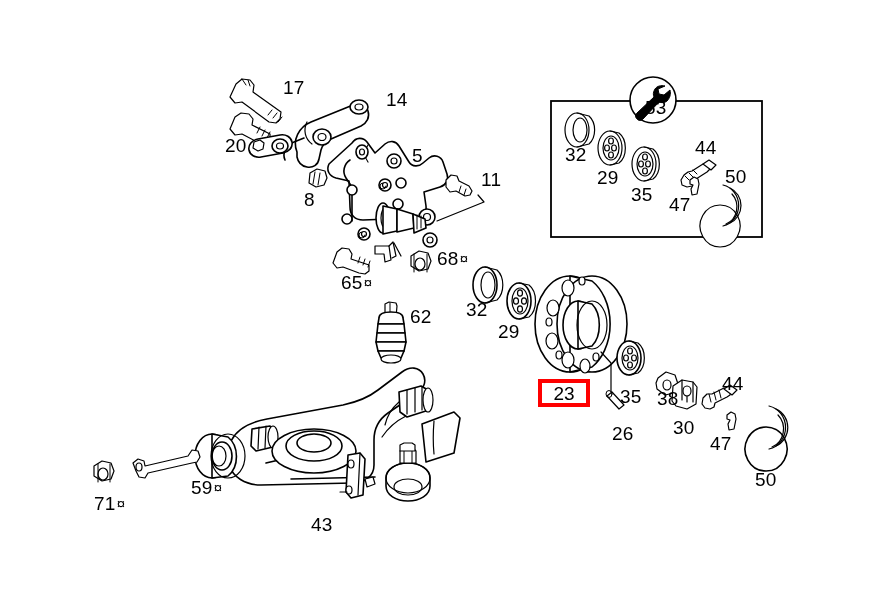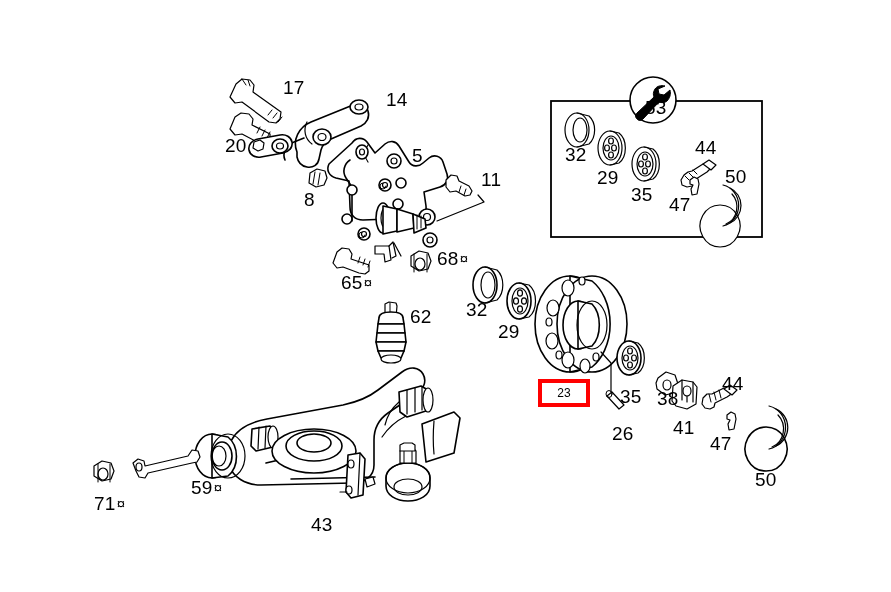--- a/index.html
+++ b/index.html
@@ -53,21 +53,21 @@
     position: absolute;
     border: 4px solid #ff0000;
     background: #ffffff;
     box-sizing: border-box;
     display: flex;
     align-items: center;
     justify-content: center;
   }
   .hl-box .lbl-inner {
     font-family: "Liberation Sans", sans-serif;
-    font-size: 12px;
+    font-size: 19px;
     color: #000000;
     line-height: 1;
   }
 </style>
 </head>
 <body>
 
 <div id="diagram-root">
 
   <svg class="canvas" viewBox="0 0 891 592">
@@ -383,21 +383,21 @@
   <div class="lbl" style="left:481px; top:170px;"><span>11</span></div>
   <div class="lbl" style="left:304px; top:190px;"><span>8</span></div>
   <div class="lbl" style="left:341px; top:273px;"><span>65</span><span class="sym">¤</span></div>
   <div class="lbl" style="left:437px; top:249px;"><span>68</span><span class="sym">¤</span></div>
   <div class="lbl" style="left:466px; top:300px;"><span>32</span></div>
   <div class="lbl" style="left:498px; top:322px;"><span>29</span></div>
   <div class="lbl" style="left:410px; top:307px;"><span>62</span></div>
   <div class="lbl" style="left:657px; top:352px;margin-top:37px;"><span>38</span></div>
   <div class="lbl" style="left:620px; top:387px;"><span>35</span></div>
   <div class="lbl" style="left:612px; top:424px;"><span>26</span></div>
-  <div class="lbl" style="left:673px; top:418px;"><span>41</span></div>
+  <div class="lbl" style="left:673px; top:418px;"><span>30</span></div>
   <div class="lbl" style="left:722px; top:374px;"><span>44</span></div>
   <div class="lbl" style="left:710px; top:434px;"><span>47</span></div>
   <div class="lbl" style="left:755px; top:470px;"><span>50</span></div>
   <div class="lbl" style="left:94px; top:494px;"><span>71</span><span class="sym">¤</span></div>
   <div class="lbl" style="left:174px; top:478px;margin-left:17px;"><span>59</span><span class="sym">¤</span></div>
   <div class="lbl" style="left:311px; top:515px;"><span>43</span></div>
   <div class="lbl" style="left:645px; top:58px;margin-top:40px;"><span>53</span></div>
   <div class="lbl" style="left:565px; top:145px;"><span>32</span></div>
   <div class="lbl" style="left:597px; top:168px;"><span>29</span></div>
   <div class="lbl" style="left:631px; top:185px;"><span>35</span></div>

